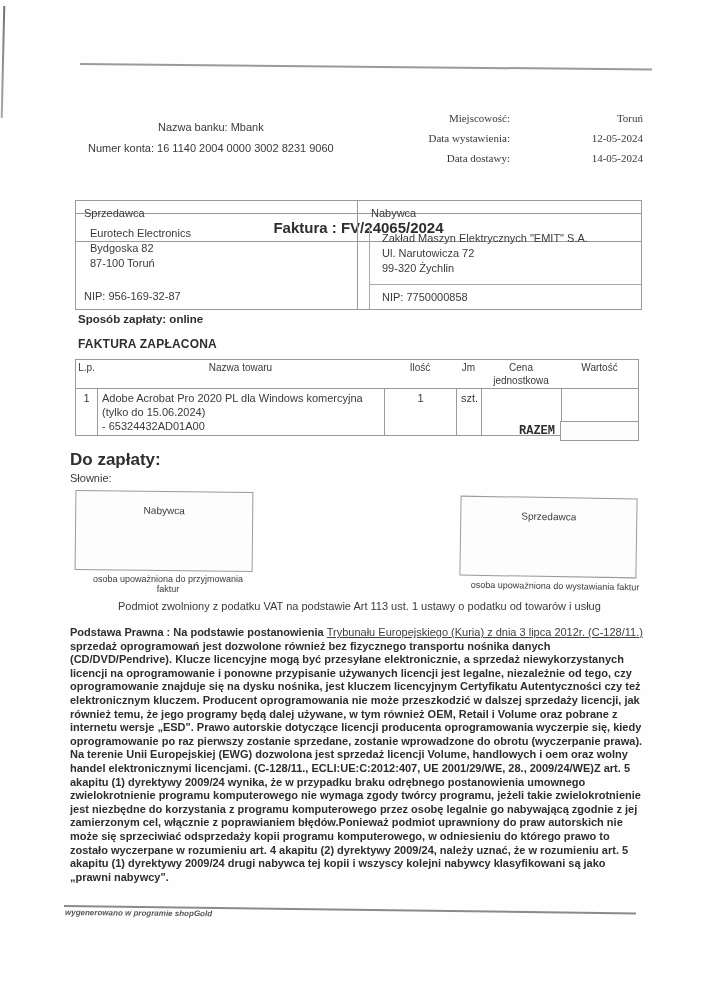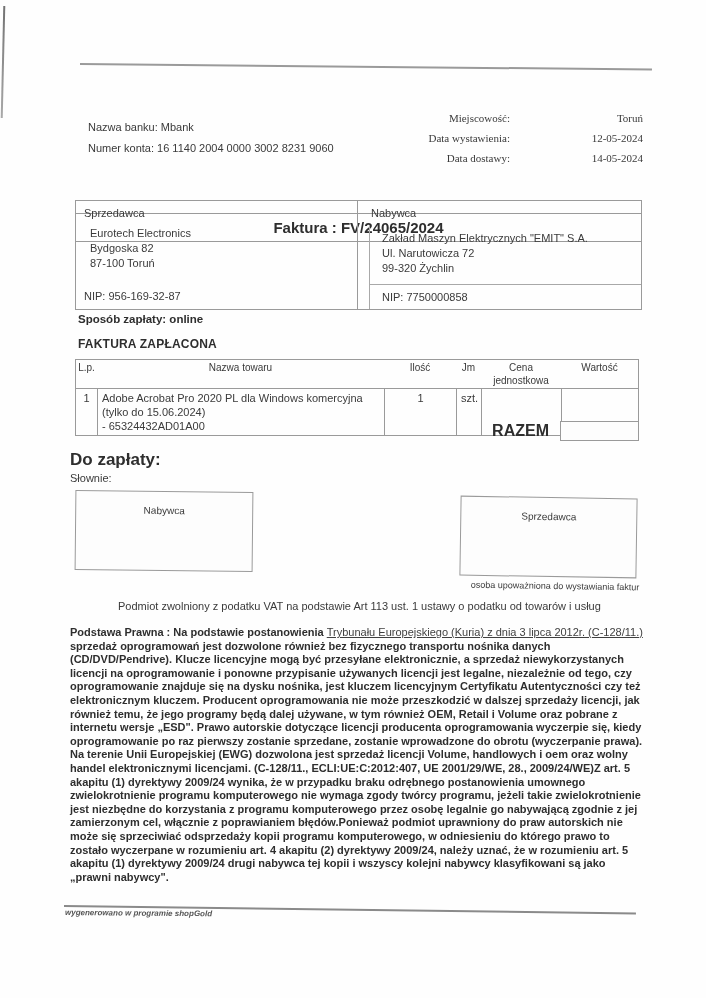--- a/index.html
+++ b/index.html
@@ -10,21 +10,21 @@
     background:#fefefe; color:#3a3a3a;
     font-family:"Liberation Sans","DejaVu Sans",sans-serif; font-size:11px;
   }
   .b { font-weight:bold; color:#2e2e2e; }
 
   .edge-artifact { position:absolute; left:2px; top:6px; width:2px; height:112px;
     background:linear-gradient(#5a5a5a,#9a9a9a); transform:rotate(1.3deg); opacity:.85; }
   .top-rule { position:absolute; left:80px; top:63px; width:572px; height:2px;
     background:#9a9a9a; transform:rotate(0.55deg); transform-origin:left center; }
 
-  .bank-info { position:absolute; left:88px; top:117px; line-height:21px; }
+  .bank-info { position:absolute; left:88px; top:117px; line-height:21px;text-align:center; }
   .meta-block { position:absolute; left:380px; top:108px; width:263px; }
   .meta-row { display:flex; line-height:20px;font-family:Liberation Serif, serif; }
   .meta-label { width:130px; text-align:right; }
   .meta-value { flex:1; text-align:right; }
 
   .title-box { position:absolute; left:75px; top:168px; width:567px; height:29px;
     border:1px solid #9a9a9a; text-align:center; font-weight:bold; font-size:15px;
     line-height:27px; color:#2e2e2e;margin-top:45px; }
 
   .parties-box { position:absolute; left:75px; top:200px; width:567px; height:110px;
@@ -51,21 +51,21 @@
   .brow > div { border-left:1px solid #9a9a9a; padding:2px 4px; min-height:44px; line-height:14px; }
   .brow > div:first-child { border-left:none; }
   .c-lp { width:21px; text-align:center; }
   .c-name { width:287px; }
   .c-qty { width:72px; text-align:center; }
   .c-jm { width:25px; text-align:center; }
   .c-price { width:80px; text-align:center; }
   .c-val { flex:1; text-align:center; }
   .razem { position:absolute; left:75px; top:421px; width:564px; display:flex;
     align-items:center; justify-content:flex-end; }
-  .razem-label { font-weight:bold; color:#2e2e2e; font-size:16px; margin-right:11px; }
+  .razem-label { font-weight:bold; color:#2e2e2e; font-size:12px; margin-right:5px;font-family:Liberation Mono, monospace; }
   .razem-box { width:79px; height:20px; border:1px solid #9a9a9a; background:#fdfdfd; }
 
   .due-heading { position:absolute; left:70px; top:450px; font-size:17px; font-weight:bold; color:#2e2e2e; }
   .in-words { position:absolute; left:70px; top:472px; }
 
   .sig-box { position:absolute; border:1px solid #9a9a9a; background:#fdfdfd; }
   .sig-left { left:75px; top:491px; width:178px; height:80px; transform:rotate(0.6deg); }
   .sig-right { left:460px; top:497px; width:177px; height:80px; transform:rotate(0.9deg); }
   .sig-label { text-align:center; margin-top:13px; font-size:10px; }
   .sig-caption { position:absolute; width:170px; text-align:center; font-size:9px; }
@@ -166,20 +166,21 @@
     <div class="razem-label">RAZEM</div>
     <div class="razem-box"></div>
   </div>
 
   <div class="due-heading">Do zapłaty:</div>
   <div class="in-words">Słownie:</div>
 
   <div class="sig-box sig-left">
     <div class="sig-label">Nabywca</div>
   </div>
+  <div class="sig-caption cap-left">osoba upoważniona do przyjmowania faktur</div>
 
   <div class="sig-box sig-right">
     <div class="sig-label">Sprzedawca</div>
   </div>
   <div class="sig-caption cap-right">osoba upoważniona do wystawiania faktur</div>
 
   <div class="vat-note">Podmiot zwolniony z podatku VAT na podstawie Art 113 ust. 1 ustawy o podatku od towarów i usług</div>
 
   <div class="legal">
     <span>Podstawa Prawna : Na podstawie postanowienia </span><span class="legal-link">Trybunału Europejskiego (Kuria) z dnia 3 lipca 2012r. (C-128/11.)</span><span> sprzedaż oprogramowań jest dozwolone również bez fizycznego transportu nośnika danych (CD/DVD/Pendrive). Klucze licencyjne mogą być przesyłane elektronicznie, a sprzedaż niewykorzystanych licencji na oprogramowanie i ponowne przypisanie używanych licencji jest legalne, niezależnie od tego, czy oprogramowanie znajduje się na dysku nośnika, jest kluczem licencyjnym Certyfikatu Autentyczności czy też elektronicznym kluczem. Producent oprogramowania nie może przeszkodzić w dalszej sprzedaży licencji, jak również temu, że jego programy będą dalej używane, w tym również OEM, Retail i Volume oraz pobrane z internetu wersje „ESD". Prawo autorskie dotyczące licencji producenta oprogramowania wyczerpie się, kiedy oprogramowanie po raz pierwszy zostanie sprzedane, zostanie wprowadzone do obrotu (wyczerpanie prawa). Na terenie Unii Europejskiej (EWG) dozwolona jest sprzedaż licencji Volume, handlowych i oem oraz wolny handel elektronicznymi licencjami. (C-128/11., ECLI:UE:C:2012:407, UE 2001/29/WE, 28., 2009/24/WE)Z art. 5 akapitu (1) dyrektywy 2009/24 wynika, że w przypadku braku odrębnego postanowienia umownego zwielokrotnienie programu komputerowego nie wymaga zgody twórcy programu, jeżeli takie zwielokrotnienie jest niezbędne do korzystania z programu komputerowego przez osobę legalnie go nabywającą zgodnie z jej zamierzonym cel, włącznie z poprawianiem błędów.Ponieważ podmiot uprawniony do praw autorskich nie może się sprzeciwiać odsprzedaży kopii programu komputerowego, w odniesieniu do którego prawo to zostało wyczerpane w rozumieniu art. 4 akapitu (2) dyrektywy 2009/24, należy uznać, że w rozumieniu art. 5 akapitu (1) dyrektywy 2009/24 drugi nabywca tej kopii i wszyscy kolejni nabywcy klasyfikowani są jako „prawni nabywcy".</span>

